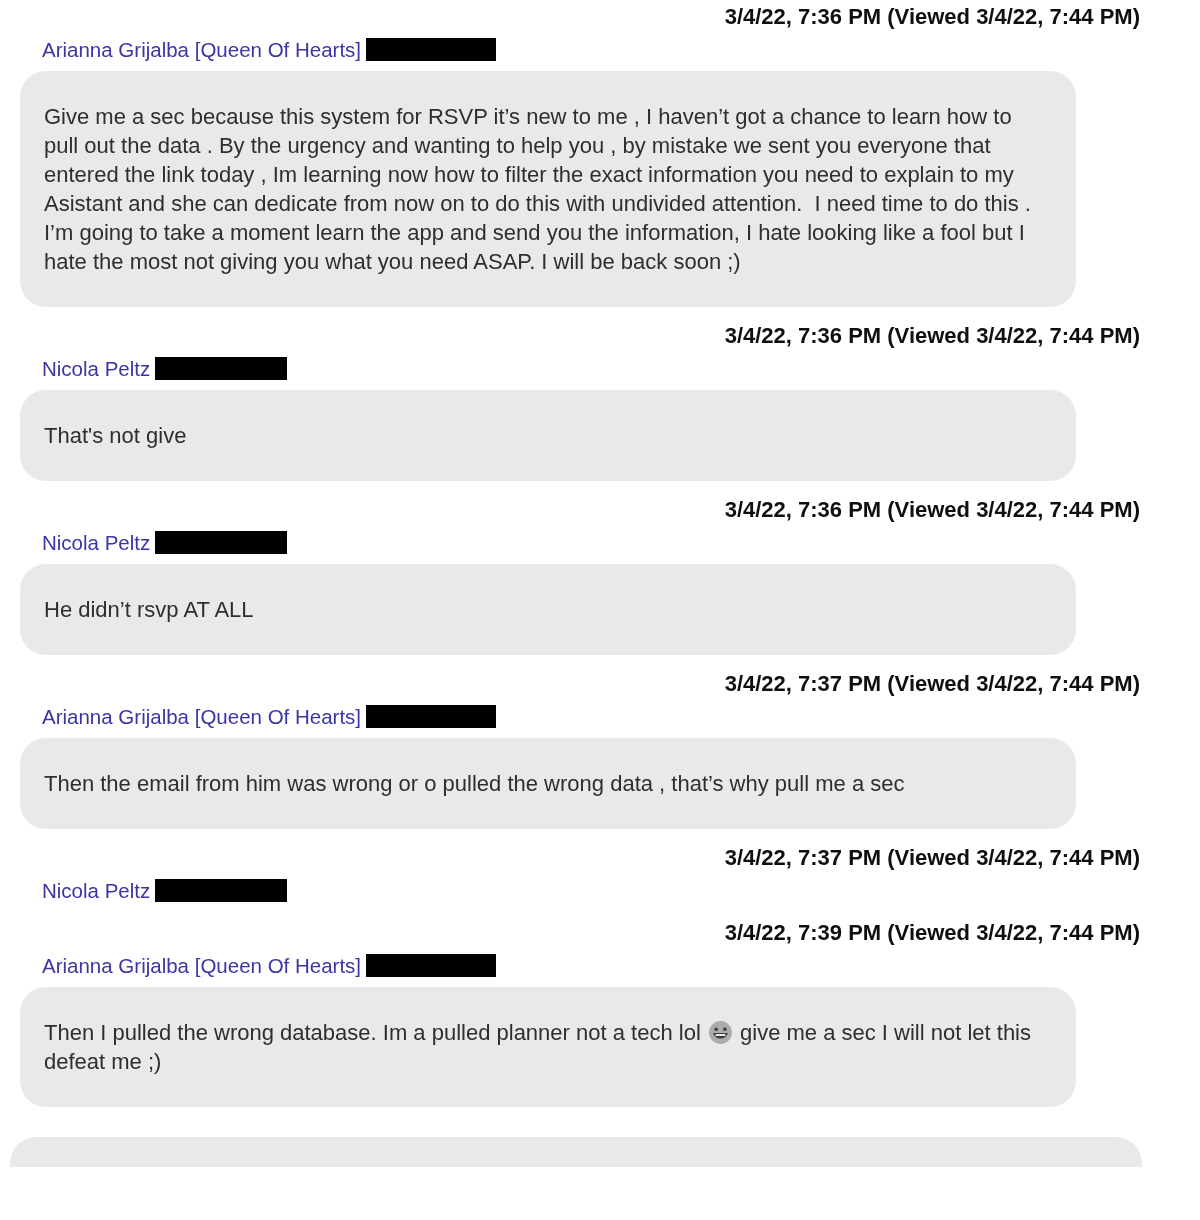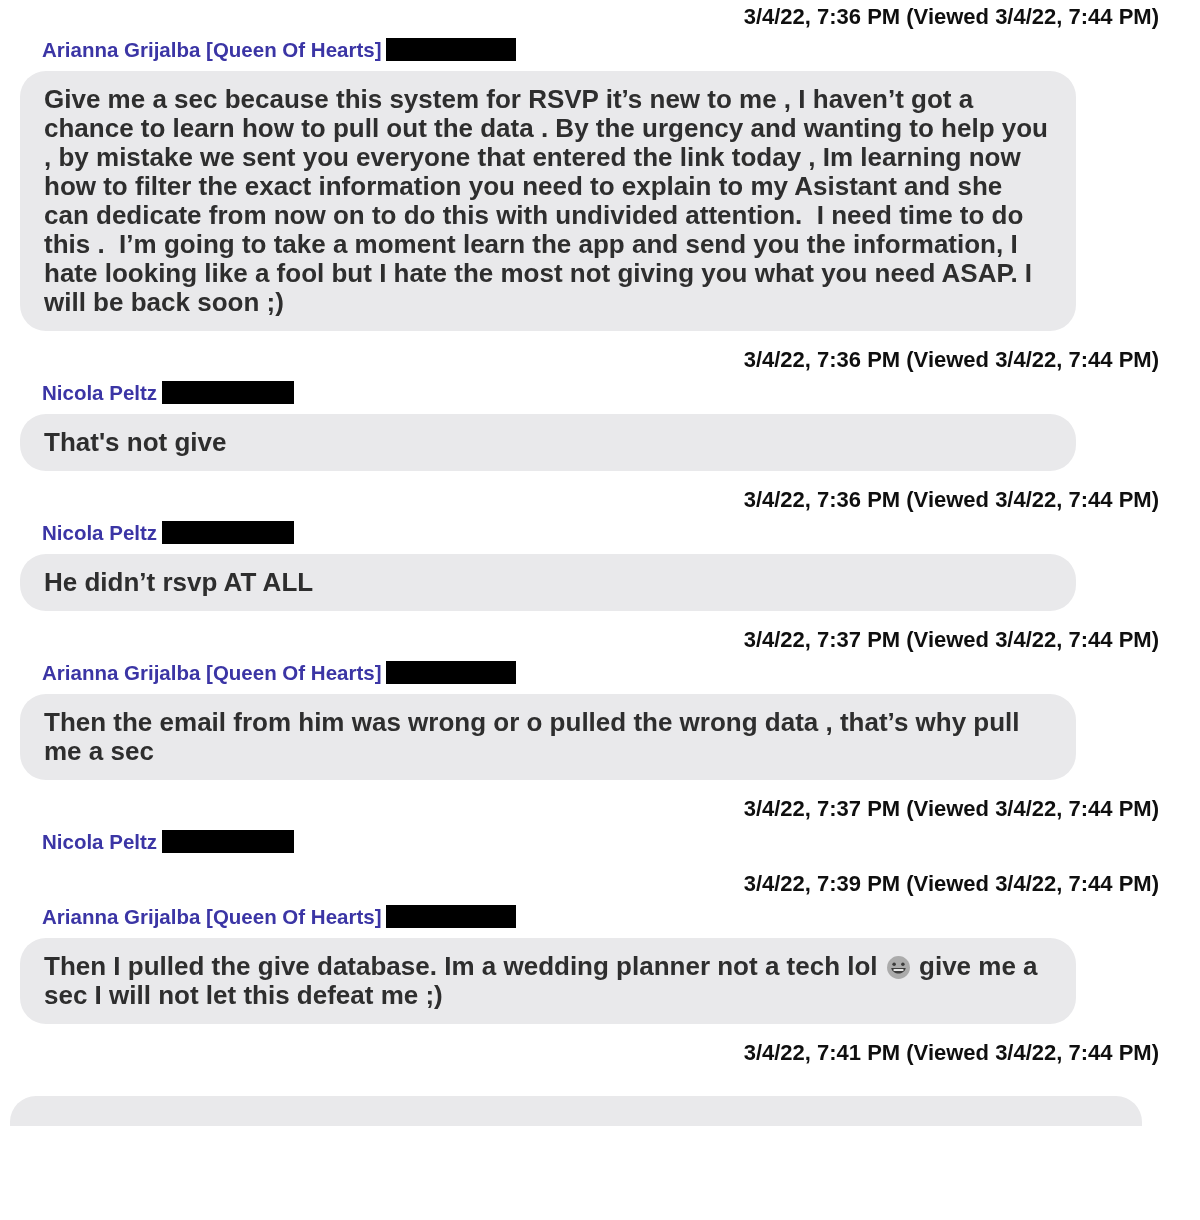--- a/index.html
+++ b/index.html
@@ -11,60 +11,58 @@
     overflow: hidden;
     font-family: "Liberation Sans", "DejaVu Sans", sans-serif;
   }
   .chat {
     width: 1200px;
     height: 1220px;
     position: relative;
   }
   .timestamp {
     text-align: right;
-    padding-right: 41px;
+    padding-right: 60px;
     font-size: 22px;
     line-height: 26px;
     font-weight: bold;
     color: #0f0f0f;
     margin-top: 16px;
   }
   .group:first-child .timestamp {
     margin-top: 4px;
   }
   .sender-row {
     margin: 6px 0 8px 42px;
     height: 27px;
     font-size: 20.5px;
     line-height: 27px;
     white-space: nowrap;
-    font-weight: bold;
   }
   .sender-name {
     color: #3b35a5;
   }
   .redaction {
     display: inline-block;
     width: 132px;
     height: 23px;
     background: #000000;
     vertical-align: -4px;
     margin-left: 5px;
   }
   .bubble {
     margin-left: 20px;
     width: 1056px;
     box-sizing: border-box;
     background: #e9e9eb;
     border-radius: 26px;
-    padding: 14px 24px;
-    font-size: 26px;
+    padding: 31px 24px;
+    font-size: 22px;
     line-height: 29px;
     color: #2e2e2e;
-    font-weight: bold;
   }
   .bubble .msg-text {
     white-space: pre-wrap;
     word-wrap: break-word;
   }
   .emoji {
     display: inline-block;
     width: 25px;
     height: 25px;
     vertical-align: -5px;
@@ -129,29 +127,28 @@
       <span class="sender-name">Nicola Peltz</span><span class="redaction"></span>
     </div>
   </div>
 
   <div class="group">
     <div class="timestamp">3/4/22, 7:39 PM (Viewed 3/4/22, 7:44 PM)</div>
     <div class="sender-row">
       <span class="sender-name">Arianna Grijalba [Queen Of Hearts]</span><span class="redaction" style="width:130px;"></span>
     </div>
     <div class="bubble">
-      <span class="msg-text">Then I pulled the give database. Im a wedding planner not a tech lol </span><span class="emoji"><svg viewBox="0 0 24 24" width="25" height="25">
+      <span class="msg-text">Then I pulled the wrong database. Im a pulled planner not a tech lol </span><span class="emoji"><svg viewBox="0 0 24 24" width="25" height="25">
             <circle cx="12" cy="12" r="11" fill="#ababab"></circle>
             <circle cx="7.8" cy="8.8" r="1.7" fill="#3c3c3c"></circle>
             <circle cx="16.2" cy="8.8" r="1.7" fill="#3c3c3c"></circle>
             <path d="M5 12.5 C6.5 19.5 17.5 19.5 19 12.5 Z" fill="#3c3c3c"></path>
             <rect x="7" y="13.4" width="10" height="2" rx="1" fill="#e6e6e6"></rect>
           </svg></span><span class="msg-text"> give me a sec I will not let this defeat me ;)</span>
     </div>
   </div>
 
   <div class="group">
-    <div class="timestamp">3/4/22, 7:41 PM (Viewed 3/4/22, 7:44 PM)</div>
   </div>
 
   <div class="partial-bubble"></div>
 
 </div>
 
 </body></html>

